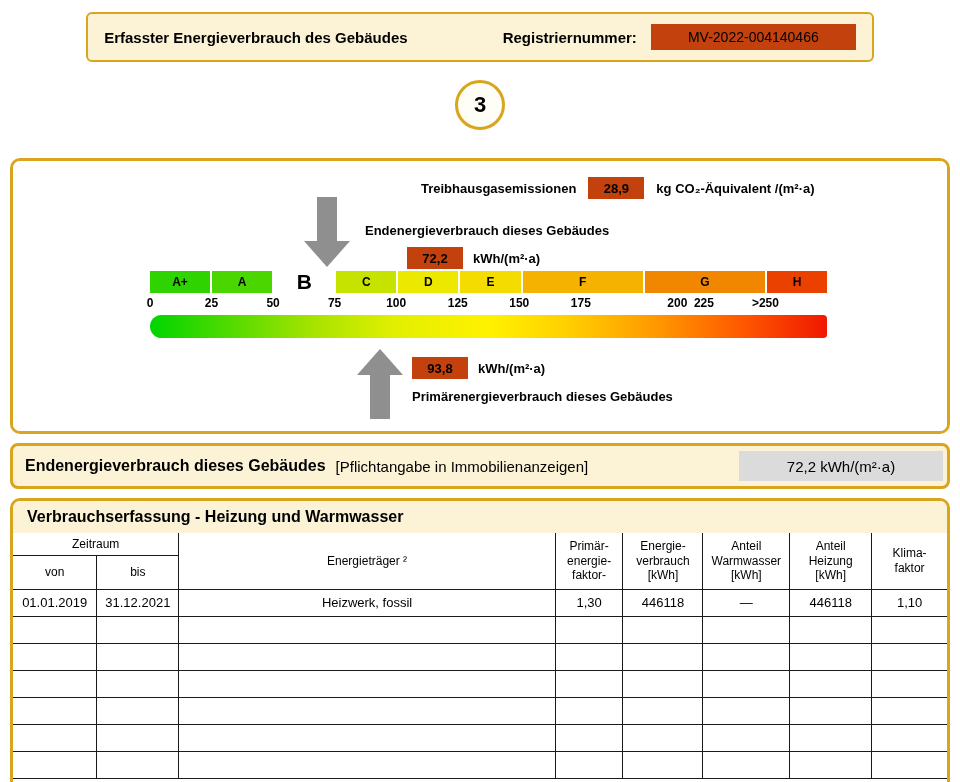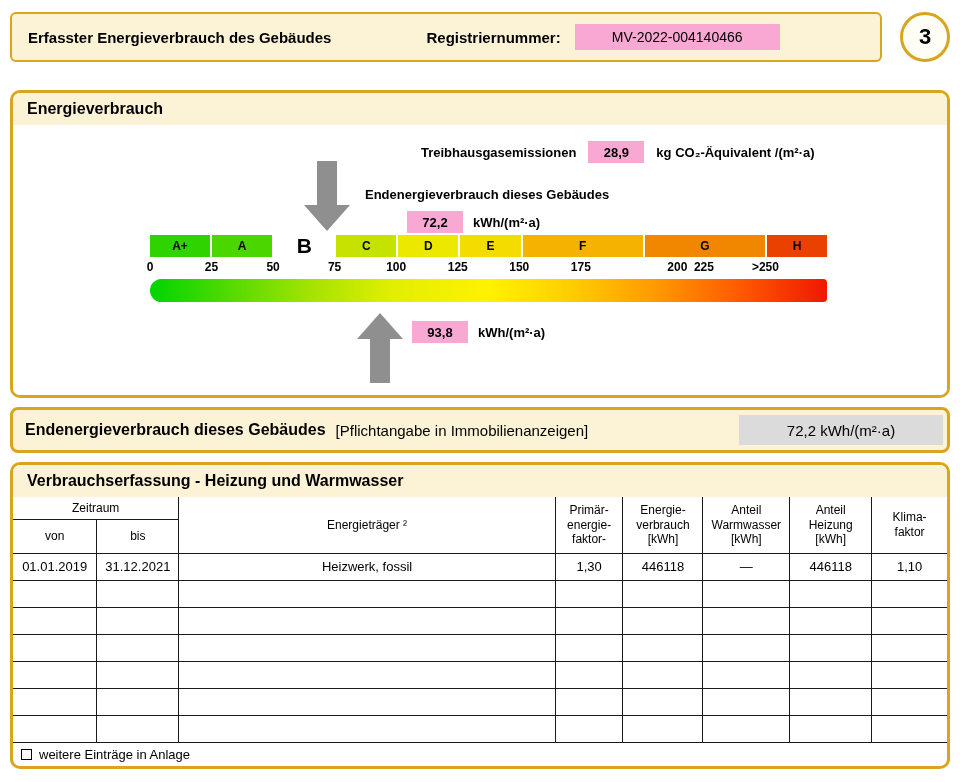--- a/index.html
+++ b/index.html
@@ -6,35 +6,35 @@
   body {
     margin: 0;
     width: 960px;
     background: #ffffff;
     font-family: "Liberation Sans", sans-serif;
     color: #000;
   }
   .page { padding: 12px 10px 8px 10px; }
 
   
-  .top-row { display: flex; align-items: center; gap: 18px; }
+  .top-row { display: flex; align-items: center; gap: 18px; flex-direction: column; }
   .header-bar {
     flex: 1;
     border: 2px solid #D9A51F;
     border-radius: 6px;
     background: #FCF3D6;
     padding: 10px 16px;
     display: flex;
     align-items: center;
   }
   .hdr-title { font-weight: bold; font-size: 15px; }
   .reg-group { display: flex; align-items: center; gap: 14px; margin-left: 95px; }
   .reg-label { font-weight: bold; font-size: 15px; }
   .gray-box {
-    background: #f9a8d4;
+    background: #c2410c;
     display: inline-flex;
     align-items: center;
     justify-content: center;
   }
   .reg-value { min-width: 205px; height: 26px; font-size: 14px; }
   .page-circle {
     width: 50px; height: 50px;
     border: 3px solid #D9A51F;
     border-radius: 50%;
     background: #FFFEF6;
@@ -173,21 +173,20 @@
       <span class="hdr-title">Erfasster Energieverbrauch des Gebäudes</span>
       <span class="reg-group">
         <span class="reg-label">Registriernummer:</span>
         <span class="gray-box reg-value">MV-2022-004140466</span>
       </span>
     </div>
     <div class="page-circle">3</div>
   </div>
 
   <div class="panel energy-panel">
-    <div class="panel-header">Energieverbrauch</div>
     <div class="energy-body">
 
       <div class="ghg-row">
         <span class="b13">Treibhausgasemissionen</span>
         <span class="gray-box val-box">28,9</span>
         <span class="b13">kg CO₂-Äquivalent /(m²·a)</span>
       </div>
 
       <div class="arrow-down">
         <div class="shaft"></div>
@@ -230,20 +229,21 @@
 
       <div class="arrow-up">
         <div class="head"></div>
         <div class="shaft"></div>
       </div>
 
       <div class="primary-value-row">
         <span class="gray-box val-box">93,8</span>
         <span class="b13">kWh/(m²·a)</span>
       </div>
+      <div class="primary-label b13">Primärenergieverbrauch dieses Gebäudes</div>
 
     </div>
   </div>
 
   <div class="mid-bar">
     <span class="mid-title">Endenergieverbrauch dieses Gebäudes</span>
     <span class="mid-note">[Pflichtangabe in Immobilienanzeigen]</span>
     <span class="mid-value">72,2 kWh/(m²·a)</span>
   </div>
 

